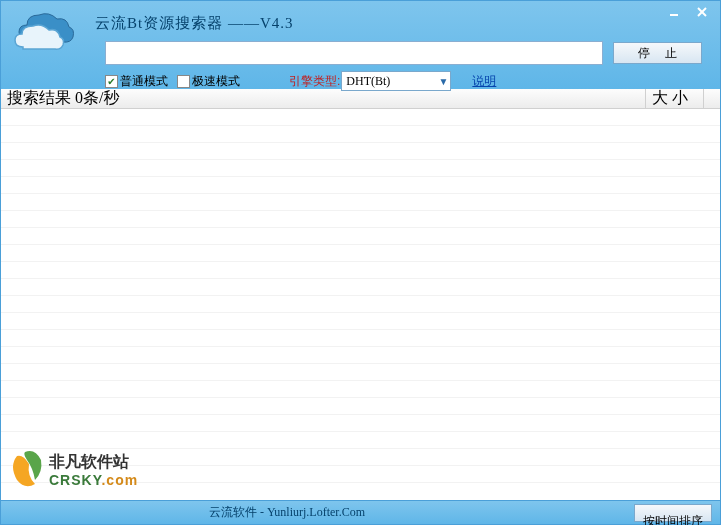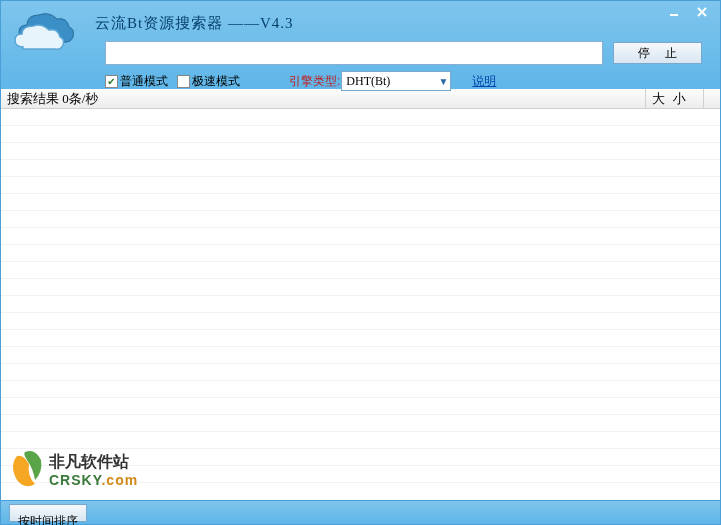--- a/index.html
+++ b/index.html
@@ -17,23 +17,23 @@
 .btn { height: 22px; padding: 0 18px; background: linear-gradient(to bottom, #f5f8fb, #d8e6f2); border: 1px solid #7aa8cc; cursor: pointer; font-size: 12px; font-family: SimSun, serif; letter-spacing: 6px; text-indent: 6px; }
 .options-row { display: flex; align-items: center; padding: 2px 10px 6px 96px; gap: 1px; font-size: 12px; color: #000; }
 .checkbox-wrap { display: flex; align-items: center; gap: 2px; margin-right: 8px; }
 .checkbox { width: 13px; height: 13px; border: 1px solid #888; background: #fff; display: inline-flex; align-items: center; justify-content: center; font-size: 10px; color: #2a7a2a; cursor: pointer; }
 .checkbox.checked::after { content: "✔"; }
 .engine-label { margin-left: 40px; color: #c02020; }
 .combo { width: 110px; height: 20px; border: 1px solid #7aa8cc; background: #fff; display: flex; align-items: center; justify-content: space-between; padding: 0 2px 0 4px; cursor: pointer; font-family: SimSun, serif; }
 .combo-arrow { color: #2a6aa8; font-size: 10px; }
 .help-link { color: #0645ad; text-decoration: underline; margin-left: 20px; cursor: pointer; }
 .results-header { height: 20px; background: linear-gradient(to bottom, #fdfdfd, #ececec); border-bottom: 1px solid #d0d0d0; display: flex; }
-.col { border-right: 1px solid #d0d0d0; padding: 2px 6px; font-size: 13px; display: flex; align-items: center; font-family: SimSun, serif; }
+.col { border-right: 1px solid #d0d0d0; padding: 2px 6px; font-size: 16px; display: flex; align-items: center; font-family: SimSun, serif; }
 .col-name { flex: 1; }
-.col-size { width: 58px; font-family: Liberation Mono, monospace; }
+.col-size { width: 58px; }
 .col-time { width: 92px; }
 .col-last { width: 16px; border-right: none; }
 .results-body { flex: 1; background: #fff; overflow: auto; }
 .row { height: 17px; border-bottom: 1px solid #f2f2f2; }
 .statusbar { height: 24px; background: linear-gradient(to bottom, #7ec5ed, #5fb6e8); border-top: 1px solid #4a9fd8; display: flex; align-items: center; justify-content: space-between; padding: 0 8px; font-size: 12px; color: #05416b; }
 .sort-btn { height: 18px; padding: 8px 8px; background: linear-gradient(to bottom, #f5f8fb, #d8e6f2); border: 1px solid #7aa8cc; cursor: pointer; font-size: 12px; font-family: SimSun, serif; }
 .watermark { position: absolute; left: 6px; bottom: 28px; width: 150px; height: 50px; pointer-events: none; }
 .watermark-text { font-size: 16px; font-weight: bold; color: #333; }
 .watermark-sub { font-size: 14px; font-weight: bold; letter-spacing: 1px; }
 .status-left { margin-left: 200px; font-family: SimSun, serif; }
@@ -126,16 +126,17 @@
       <path d="M10 10 Q2 20 10 34 Q18 44 28 38 Q20 30 22 18 Q16 8 10 10 Z" fill="#f5a623"></path>
       <path d="M18 6 Q28 2 34 14 Q36 26 28 34 Q26 22 20 14 Q16 8 18 6 Z" fill="#5aa54a"></path>
     </svg>
     <div style="position:absolute; left:42px; top:6px;" class="watermark-text">非凡软件站</div>
     <div style="position:absolute; left:42px; top:26px;" class="watermark-sub">
       <span style="color:#3a7a3a">CRSKY</span><span style="color:#d48a1a">.com</span>
     </div>
   </div>
 
   <div class="statusbar">
+    <span class="status-left">云流软件 - Yunliurj.Lofter.Com</span>
     <button class="sort-btn">按时间排序</button>
   </div>
 
 </div>
 
 </body></html>

